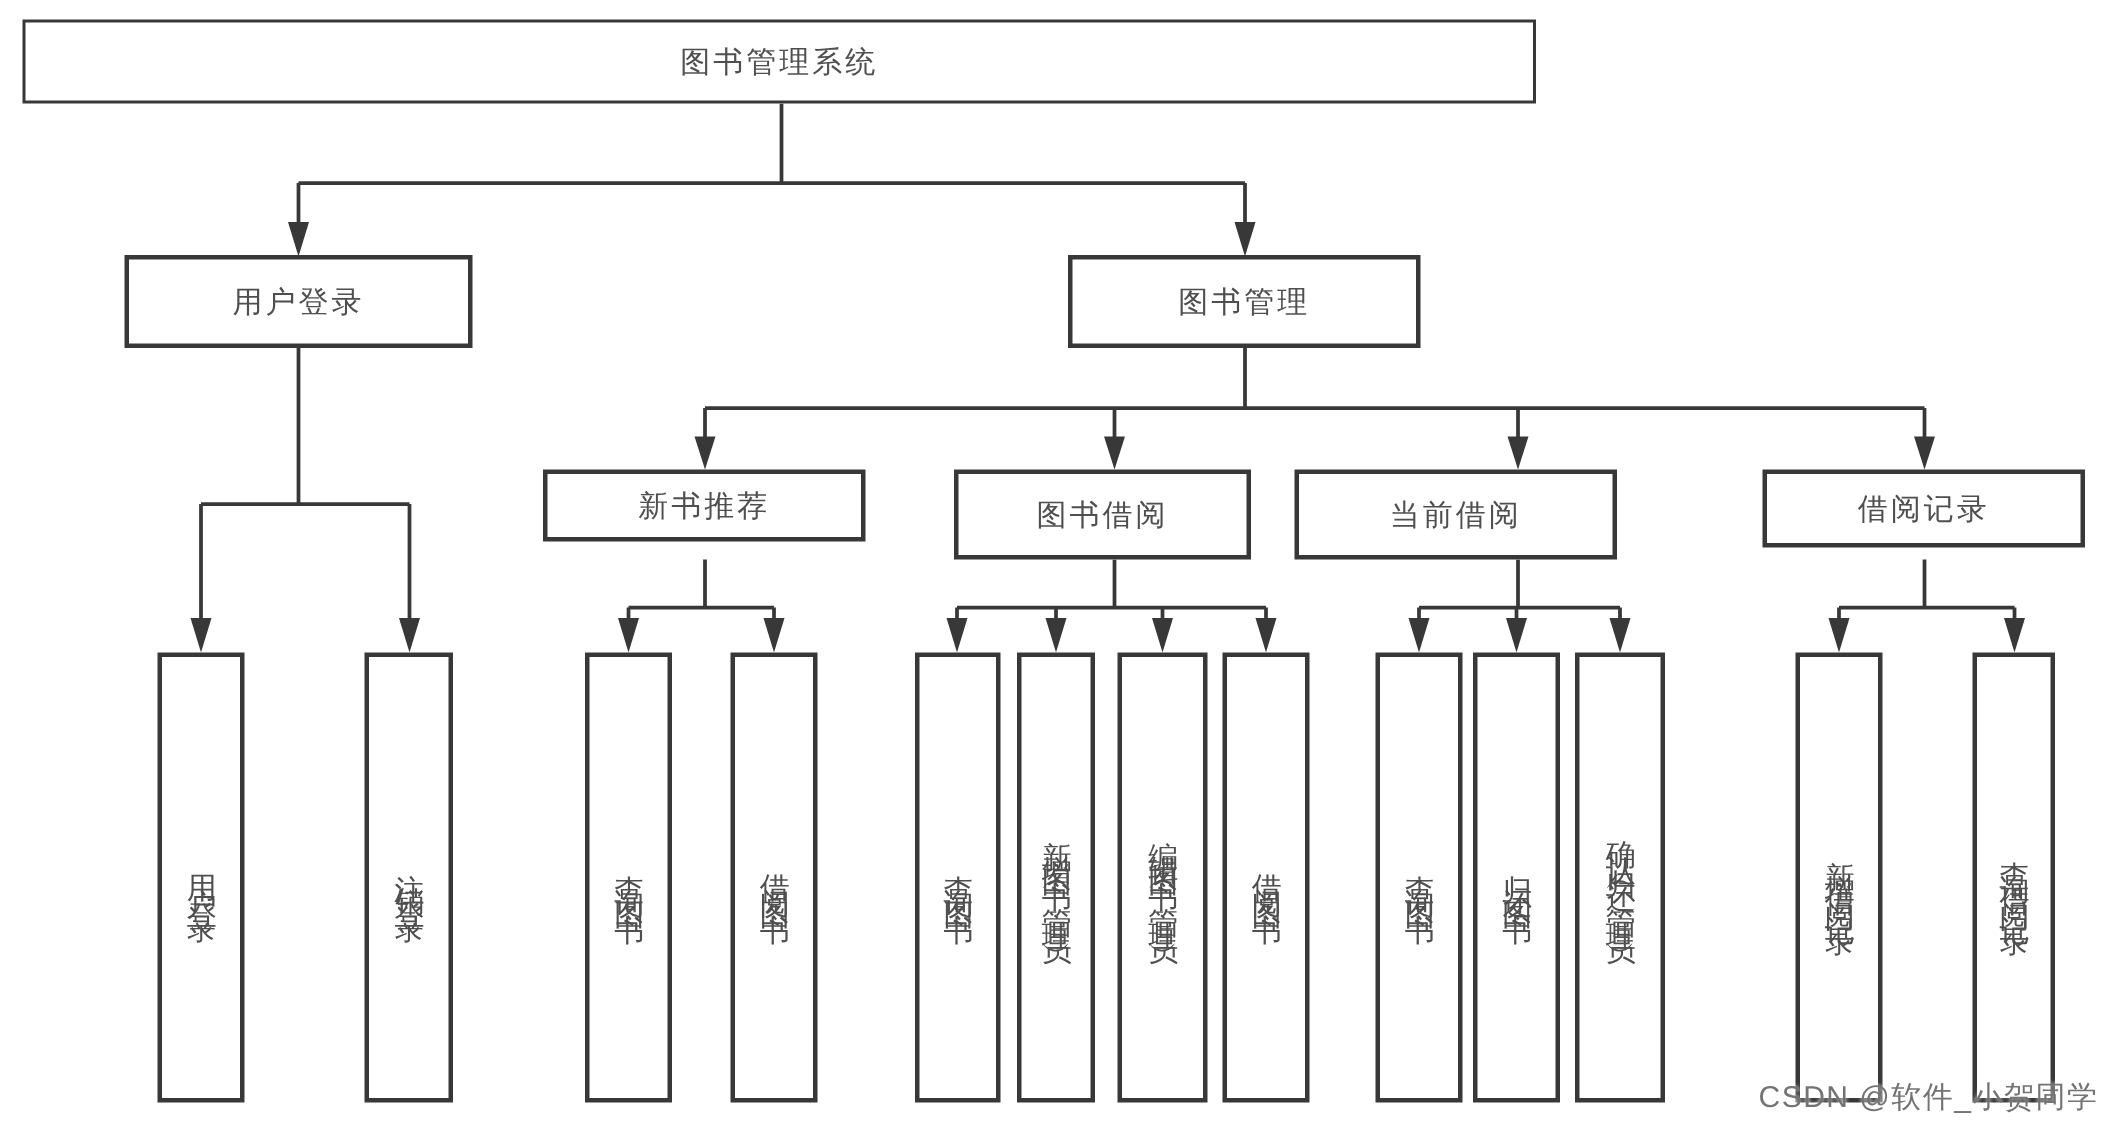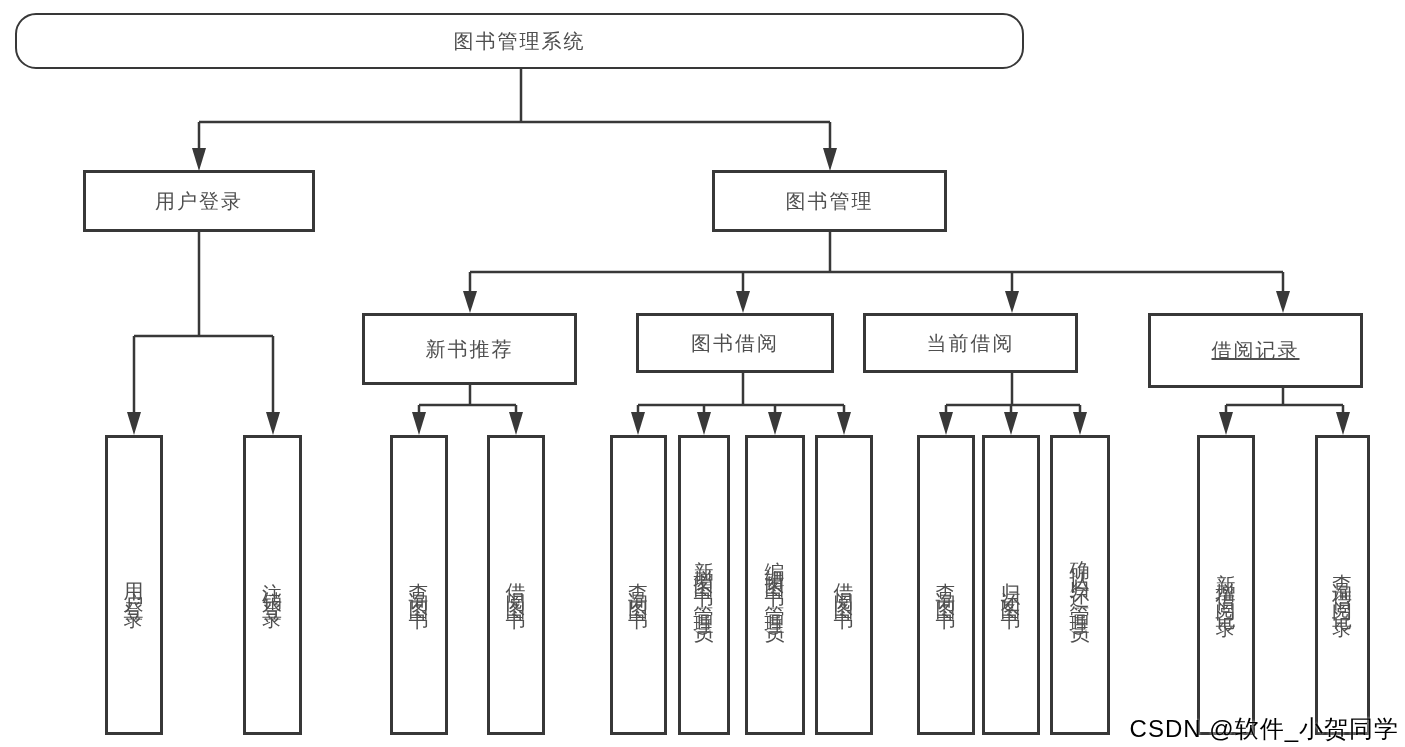--- a/index.html
+++ b/index.html
@@ -10,34 +10,34 @@
   }
   .wires{position:absolute;left:0;top:0;width:1405px;height:747px;}
   .wire{stroke:#383838;stroke-width:2.5;fill:none;}
   .head{fill:#383838;stroke:none;}
   .hbox{
     position:absolute;box-sizing:border-box;background:#ffffff;
     border:3px solid #383838;
     display:flex;align-items:center;justify-content:center;
     font-size:20px;letter-spacing:2px;color:#4f4f4f;
   }
-  .root{border-width:2px;font-size:20px;border-radius:21px;}
+  .root{border-width:2px;font-size:20px;}
   .leaf{
     position:absolute;box-sizing:border-box;background:#ffffff;top:435px;height:300px;
     border:3px solid #383838;
     display:flex;align-items:center;justify-content:center;
   }
   .vtext{
     writing-mode:vertical-rl;text-orientation:mixed;
     font-size:20px;letter-spacing:9px;color:#4f4f4f;line-height:1;
     white-space:nowrap;
   }
   .watermark{
     position:absolute;right:6px;bottom:2px;z-index:5;
-    font-size:24px;color:#000000;letter-spacing:1px;
+    font-size:20px;color:#737373;letter-spacing:1px;
     text-shadow:0 0 3px #ffffff;
   }
 </style>
 </head>
 <body>
 
 <div class="stage">
 
   <svg class="wires" viewBox="0 0 1405 747">
 
@@ -87,24 +87,24 @@
       <path class="head" d="M1219 412 H1233 L1226 435 Z"></path>
       <path class="head" d="M1336 412 H1350 L1343 435 Z"></path>
     </g>
   </svg>
 
   <div class="hbox root" style="left:15px;top:13px;width:1009px;height:56px;">图书管理系统</div>
 
   <div class="hbox" style="left:83px;top:170px;width:232px;height:62px;">用户登录</div>
   <div class="hbox" style="left:712px;top:170px;width:235px;height:62px;text-align:center;">图书管理</div>
 
-  <div class="hbox" style="left:362px;top:313px;width:215px;height:72px;">新书推荐</div>
+  <div class="hbox" style="left:362px;top:313px;width:215px;height:48px;">新书推荐</div>
   <div class="hbox" style="left:636px;top:313px;width:198px;height:60px;">图书借阅</div>
   <div class="hbox" style="left:863px;top:313px;width:215px;height:60px;">当前借阅</div>
-  <div class="hbox" style="left:1148px;top:313px;width:215px;height:75px;text-decoration:underline;">借阅记录</div>
+  <div class="hbox" style="left:1175px;top:313px;width:215px;height:52px;">借阅记录</div>
 
   <div class="leaf" style="left:105px;width:58px;">
     <span class="vtext">用户登录</span>
   </div>
   <div class="leaf" style="left:243px;width:59px;">
     <span class="vtext">注销登录</span>
   </div>
 
   <div class="leaf" style="left:390px;width:58px;">
     <span class="vtext">查询图书</span>

